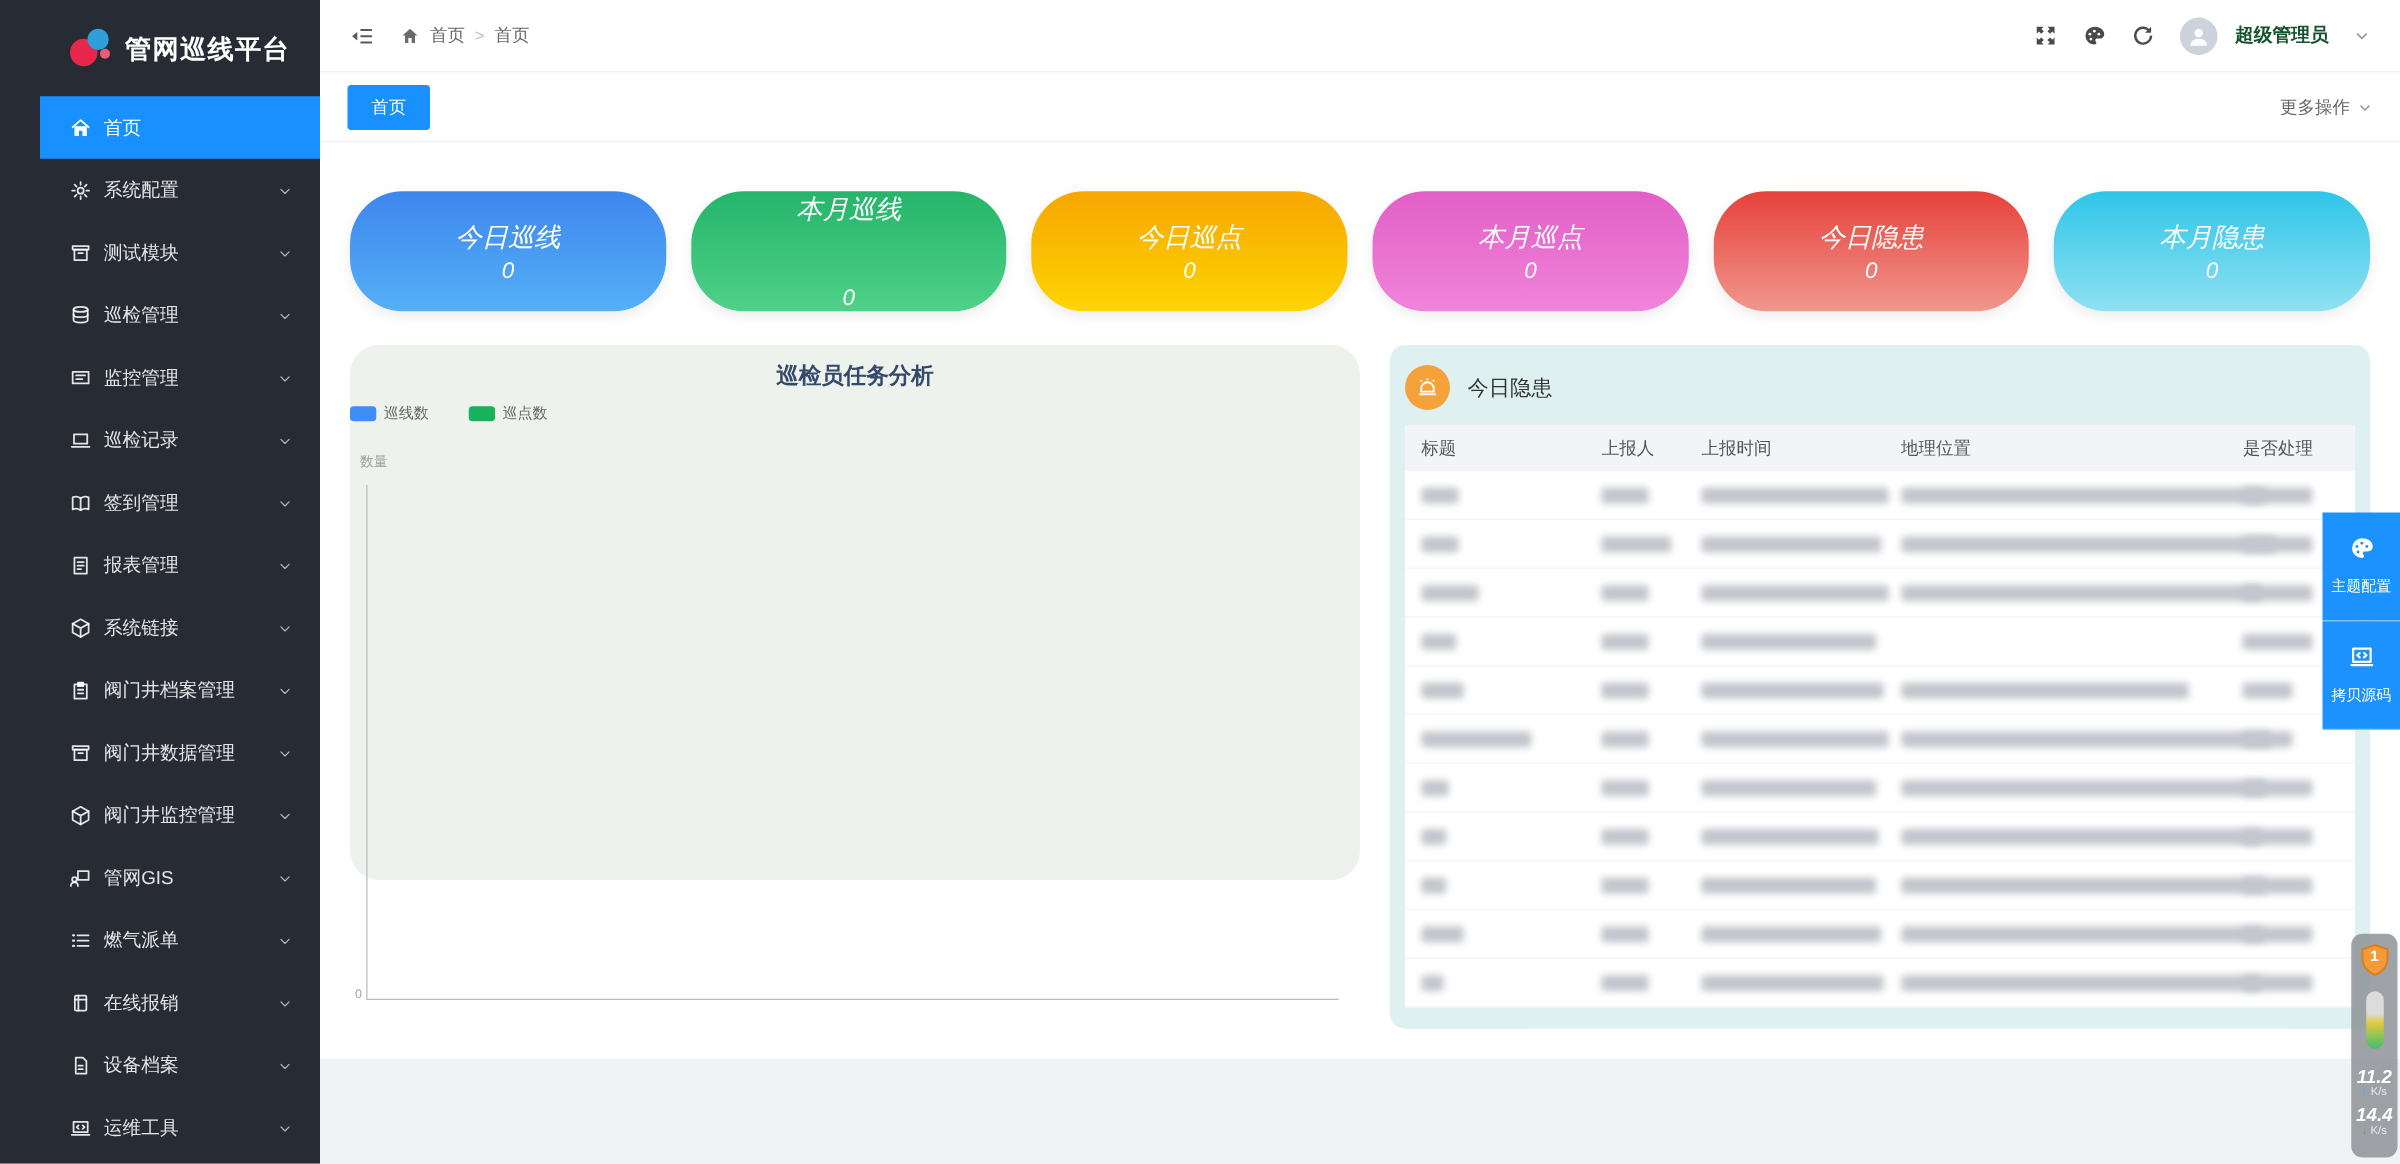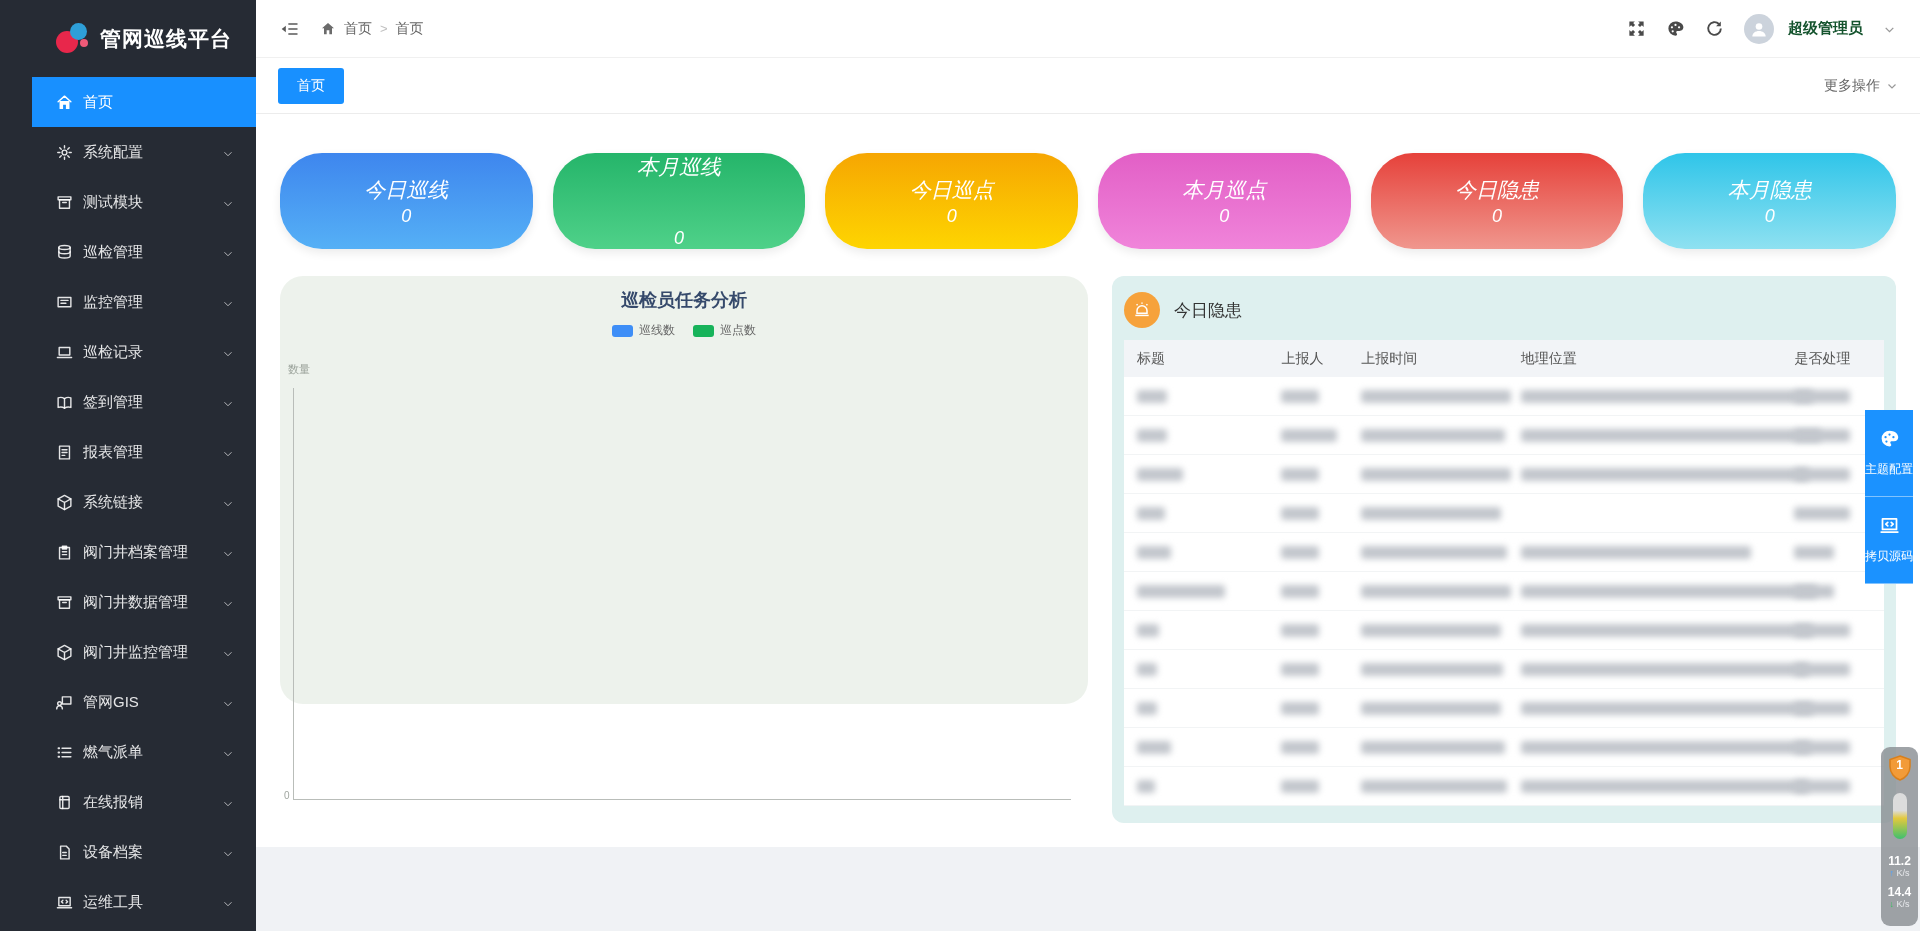--- a/index.html
+++ b/index.html
@@ -54,21 +54,21 @@
   .stat-card { flex:1; height:96px; border-radius:42px; color:#fff; display:flex; flex-direction:column;
     align-items:center; justify-content:center; font-style:italic; cursor:pointer;
     box-shadow:0 4px 10px rgba(0,0,0,.08); }
   .stat-card .sc-label { font-size:21px; }
   .stat-card .sc-value { font-size:18px; margin-top:2px; }
 
   
   .panels { display:flex; gap:24px; margin-top:27px; }
   .chart-panel { flex:0 0 808px; height:428px; background:#edf2ec; border-radius:23px; position:relative; }
   .chart-title { text-align:center; padding-top:12px; font-size:18px; font-weight:bold; color:#35496b; }
-  .chart-legend { display:flex; justify-content:center; gap:18px; margin-top:10px; }
+  .chart-legend { display:flex; gap:32px; margin-top:10px; }
   .legend-item { display:flex; align-items:center; gap:6px; font-size:12px; color:#666; cursor:pointer; }
   .legend-swatch { width:21px; height:12px; border-radius:3px; }
   .chart-ylabel { position:absolute; left:8px; top:86px; font-size:11px; color:#9aa29a; }
   .axis-v { position:absolute; left:13px; top:112px; width:1px; height:411px; background:#b9bdb9; }
   .axis-h { position:absolute; left:13px; top:523px; height:1px; width:778px; background:#b9bdb9; }
   .axis-origin { position:absolute; left:4px; top:514px; font-size:10px; color:#a0a6a0; }
 
   .events-panel { flex:1; height:547px; background:#def0ef; border-radius:12px; padding:14px 12px; }
   .ep-header { display:flex; align-items:center; gap:14px; height:40px; }
   .ep-icon { width:36px; height:36px; border-radius:50%; background:#f6a23b; display:flex;
@@ -78,38 +78,38 @@
   .ep-table { background:#fff; margin-top:10px; }
   .ep-thead { display:grid; grid-template-columns:19% 10.5% 21% 36% 13.5%; height:37px;
     align-items:center; background:#f2f4f7; color:#555; font-size:14px; }
   .ep-thead > div { padding-left:13px; white-space:nowrap; }
   .ep-row { display:grid; grid-template-columns:19% 10.5% 21% 36% 13.5%; height:39px;
     align-items:center; border-bottom:1px solid #f2f4f5; }
   .ep-row > div { padding-left:13px; }
   .blob { height:13px; border-radius:3px; background:#c3c7cd; filter:blur(3px); }
 
   
-  .float-tools { position:absolute; right:0; top:410px; width:62px; display:flex; flex-direction:column;align-items:center; }
+  .float-tools { position:absolute; right:0; top:410px; width:62px; display:flex; flex-direction:column; }
   .float-btn { background:#1b92ff; color:#fff; height:87px; display:flex; flex-direction:column;
     align-items:center; justify-content:center; gap:9px; font-size:12px; cursor:pointer;
     border-bottom:1px solid rgba(255,255,255,.45); }
   .float-btn svg { width:21px; height:21px; }
   .float-btn .fb-label { white-space:nowrap; }
 
   
   .net-widget { position:absolute; right:2px; bottom:5px; width:37px; background:rgba(138,143,148,.82);
     border-radius:9px; padding:8px 3px 9px 3px; display:flex; flex-direction:column; align-items:center; }
   .nw-shield { position:relative; width:24px; height:26px; margin-bottom:12px; cursor:pointer; }
   .nw-shield svg { width:24px; height:26px; display:block; }
   .nw-badge { position:absolute; left:0; top:3px; width:100%; text-align:center; color:#fff;
     font-size:12px; font-weight:bold; }
   .nw-capsule { width:14px; height:46px; border-radius:7px; margin-bottom:16px; cursor:pointer;
     background:linear-gradient(180deg,#dcdcdc 0%,#dcdcdc 38%,#e3c93d 55%,#3fbf6e 100%); }
   .nw-speed { text-align:center; margin-bottom:7px; }
-  .nw-val { color:#fff; font-size:12px; font-weight:bold; line-height:13px; }
+  .nw-val { color:#fff; font-size:15px; font-weight:bold; line-height:13px;font-style:italic; }
   .nw-unit { font-size:9px; color:#e8eaed; line-height:11px; }
   .nw-unit .up { color:#4da3ff; }
   .nw-unit .dn { color:#35c05e; }
 </style>
 </head>
 <body>
 
 <div class="app">
 
   <aside class="sidebar">

